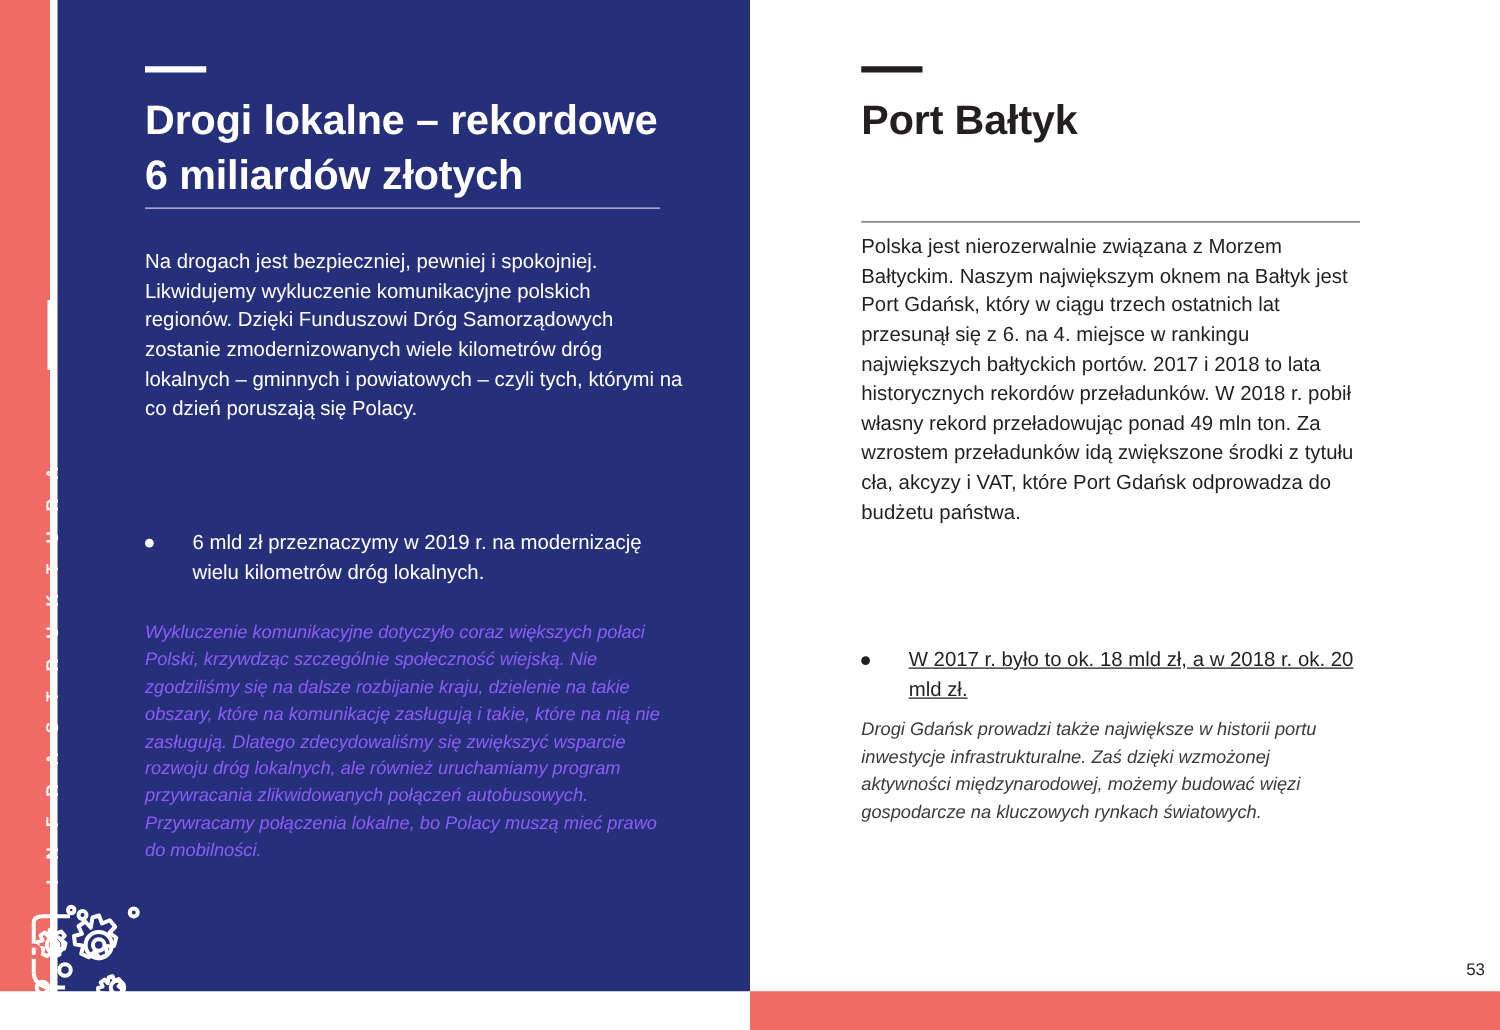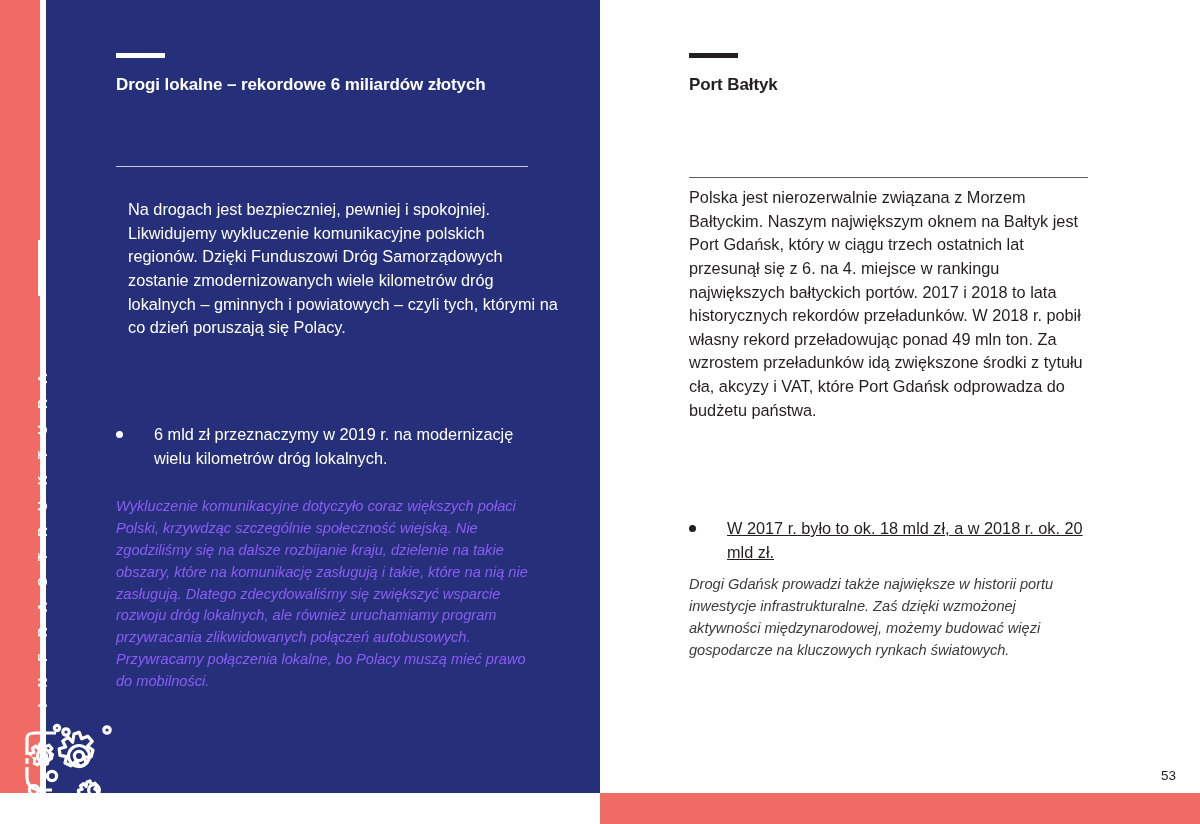--- a/index.html
+++ b/index.html
@@ -96,41 +96,41 @@
     top: 53px;
     width: 49px;
     height: 5px;
   }
   .col-left  .head-rule { background: #ffffff; }
   .col-right .head-rule { background: #231f20; }
 
   h1.title {
     position: absolute;
     top: 74px;
-    font-size: 17px;
+    font-size: 33px;
     font-weight: bold;
     line-height: 1.34;
     letter-spacing: -0.1px;
   }
   .col-left  h1.title { width: 420px; }
   .col-right h1.title { width: 300px; }
 
   .sep {
     position: absolute;
     height: 1px;
   }
   .col-left  .sep { top: 166px; width: 412px; background: #c9ccdf; }
   .col-right .sep { top: 177px; width: 399px; background: #5c5c5c; }
 
   .body-text {
     position: absolute;
     font-size: 16.3px;
     line-height: 1.45;
   }
-  .col-left  .body-text { top: 198px; width: 430px; margin-left: 12px; }
+  .col-left  .body-text { top: 198px; width: 430px; }
   .col-right .body-text { top: 186px; width: 400px; }
 
   
   .bullet-row {
     position: absolute;
     display: flex;
     align-items: flex-start;
     margin-top: 40px;
   }
   .col-left  .bullet-row { top: 383px; width: 430px; }
@@ -157,21 +157,21 @@
     font-style: italic;
     font-size: 14.6px;
     line-height: 1.5;
   }
   .col-left  .note { top: 496px; width: 425px; color: #8b5cf6; }
   .col-right .note { top: 574px; width: 400px; color: #3b3b3b; }
 
   
   .page-num {
     position: absolute;
-    right: 24px;
+    right: 12px;
     top: 768px;
     font-size: 13.5px;
     color: #231f20;
   }
 </style>
 </head>
 <body>
 
 <div id="page">
 

